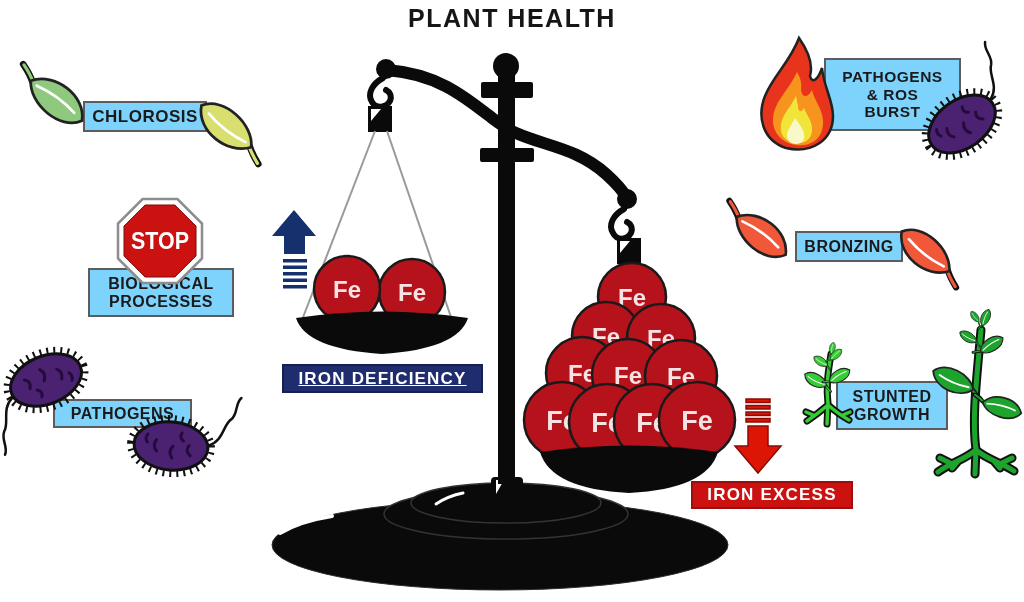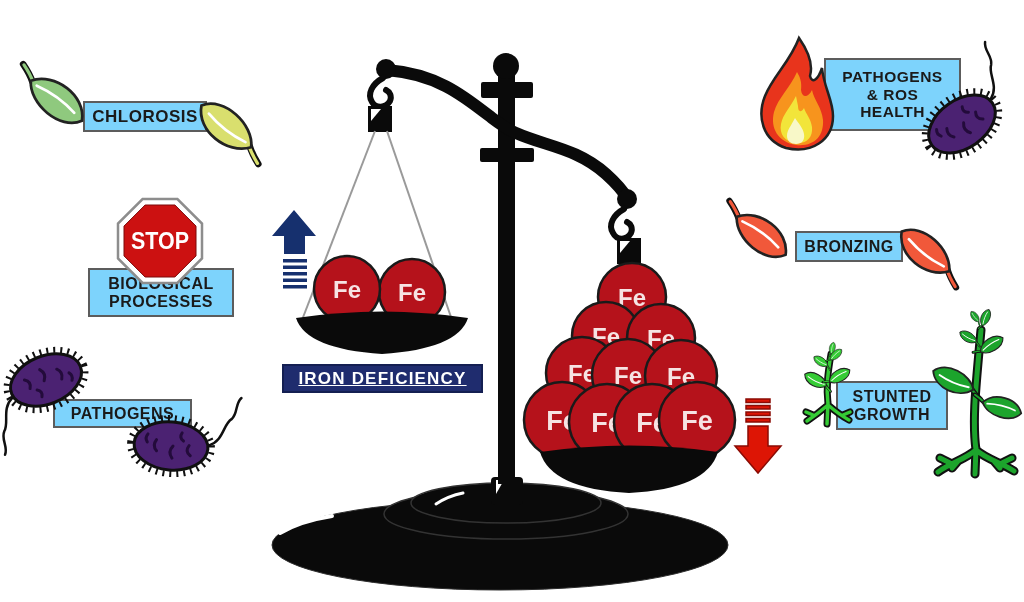--- a/index.html
+++ b/index.html
@@ -46,20 +46,21 @@
   .bact-tex{stroke:#230b3b;stroke-width:3;fill:none;stroke-linecap:round;}
   .flagellum{stroke:#101010;stroke-width:2.5;fill:none;stroke-linecap:round;}
   .plant-outline{stroke:#111;fill:none;stroke-linecap:round;stroke-linejoin:round;}
   .white-hl{stroke:#fff;fill:none;stroke-linecap:round;}
 </style>
 </head>
 <body>
 
 <div class="canvas">
 
+  <div id="title">PLANT HEALTH</div>
 
   <div class="label-box" id="chlorosis-box" style="left:83px;top:101px;width:124px;height:31px;font-size:17px;">
     <span>CHLOROSIS</span>
   </div>
 
   <div class="label-box" id="biological-box" style="left:88px;top:268px;width:146px;height:49px;font-size:16px;">
     <span>BIOLOGICAL</span>
     <span>PROCESSES</span>
   </div>
 
@@ -67,32 +68,35 @@
     <span>PATHOGENS</span>
   </div>
 
   <div class="solid-label" id="iron-deficiency" style="left:282px;top:364px;width:201px;height:29px;font-size:17px;text-decoration:underline;">
     <span>IRON DEFICIENCY</span>
   </div>
 
   <div class="label-box" id="ros-box" style="left:824px;top:58px;width:137px;height:73px;font-size:15.5px;">
     <span>PATHOGENS</span>
     <span>&amp; ROS</span>
-    <span>HEALTH</span>
+    <span>BURST</span>
   </div>
 
   <div class="label-box" id="stunted-box" style="left:836px;top:381px;width:112px;height:49px;font-size:16px;">
     <span>STUNTED</span>
     <span>GROWTH</span>
   </div>
 
   <div class="label-box" id="bronzing-box" style="left:795px;top:231px;width:108px;height:31px;font-size:16px;">
     <span>BRONZING</span>
   </div>
 
+  <div class="solid-label" id="iron-excess" style="left:691px;top:481px;width:162px;height:28px;font-size:17px;">
+    <span>IRON EXCESS</span>
+  </div>
 
   <svg class="art" width="1024" height="602" viewBox="0 0 1024 602">
 
     <defs>
       <g id="leaf">
         <path class="leaf-stem-outline" d="M -14 -7 C -7 -5 -2 -3 3 0"></path>
         <path class="leaf-stem" d="M -13 -7 C -6 -5 -1 -3 4 0"></path>
         <path class="leaf-body" d="M 1 0 C 13 -20 48 -22 60 -2 C 50 18 13 17 1 0 Z"></path>
         <path class="leaf-vein" d="M 8 0 C 22 -4 36 -5 50 -3"></path>
       </g>

